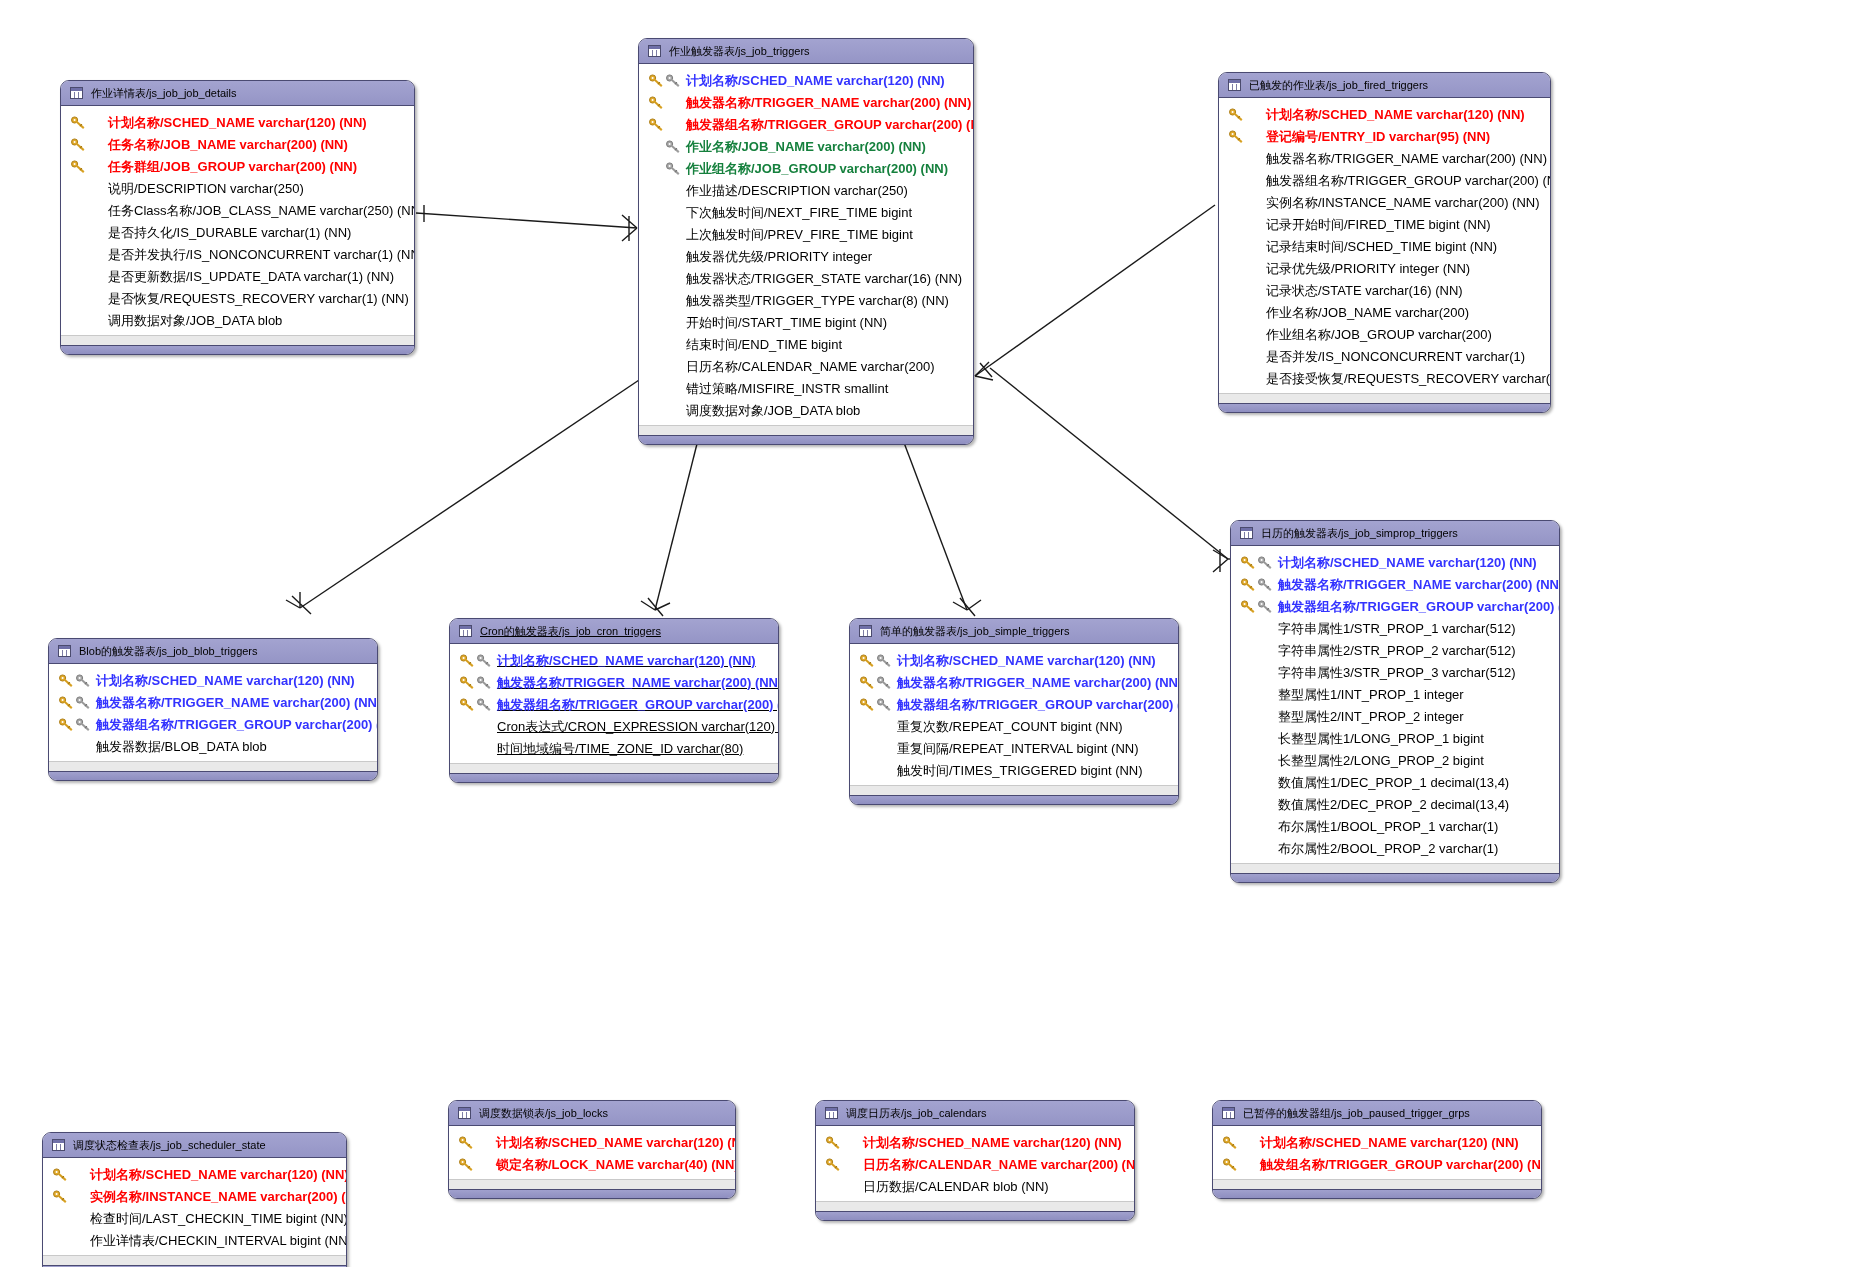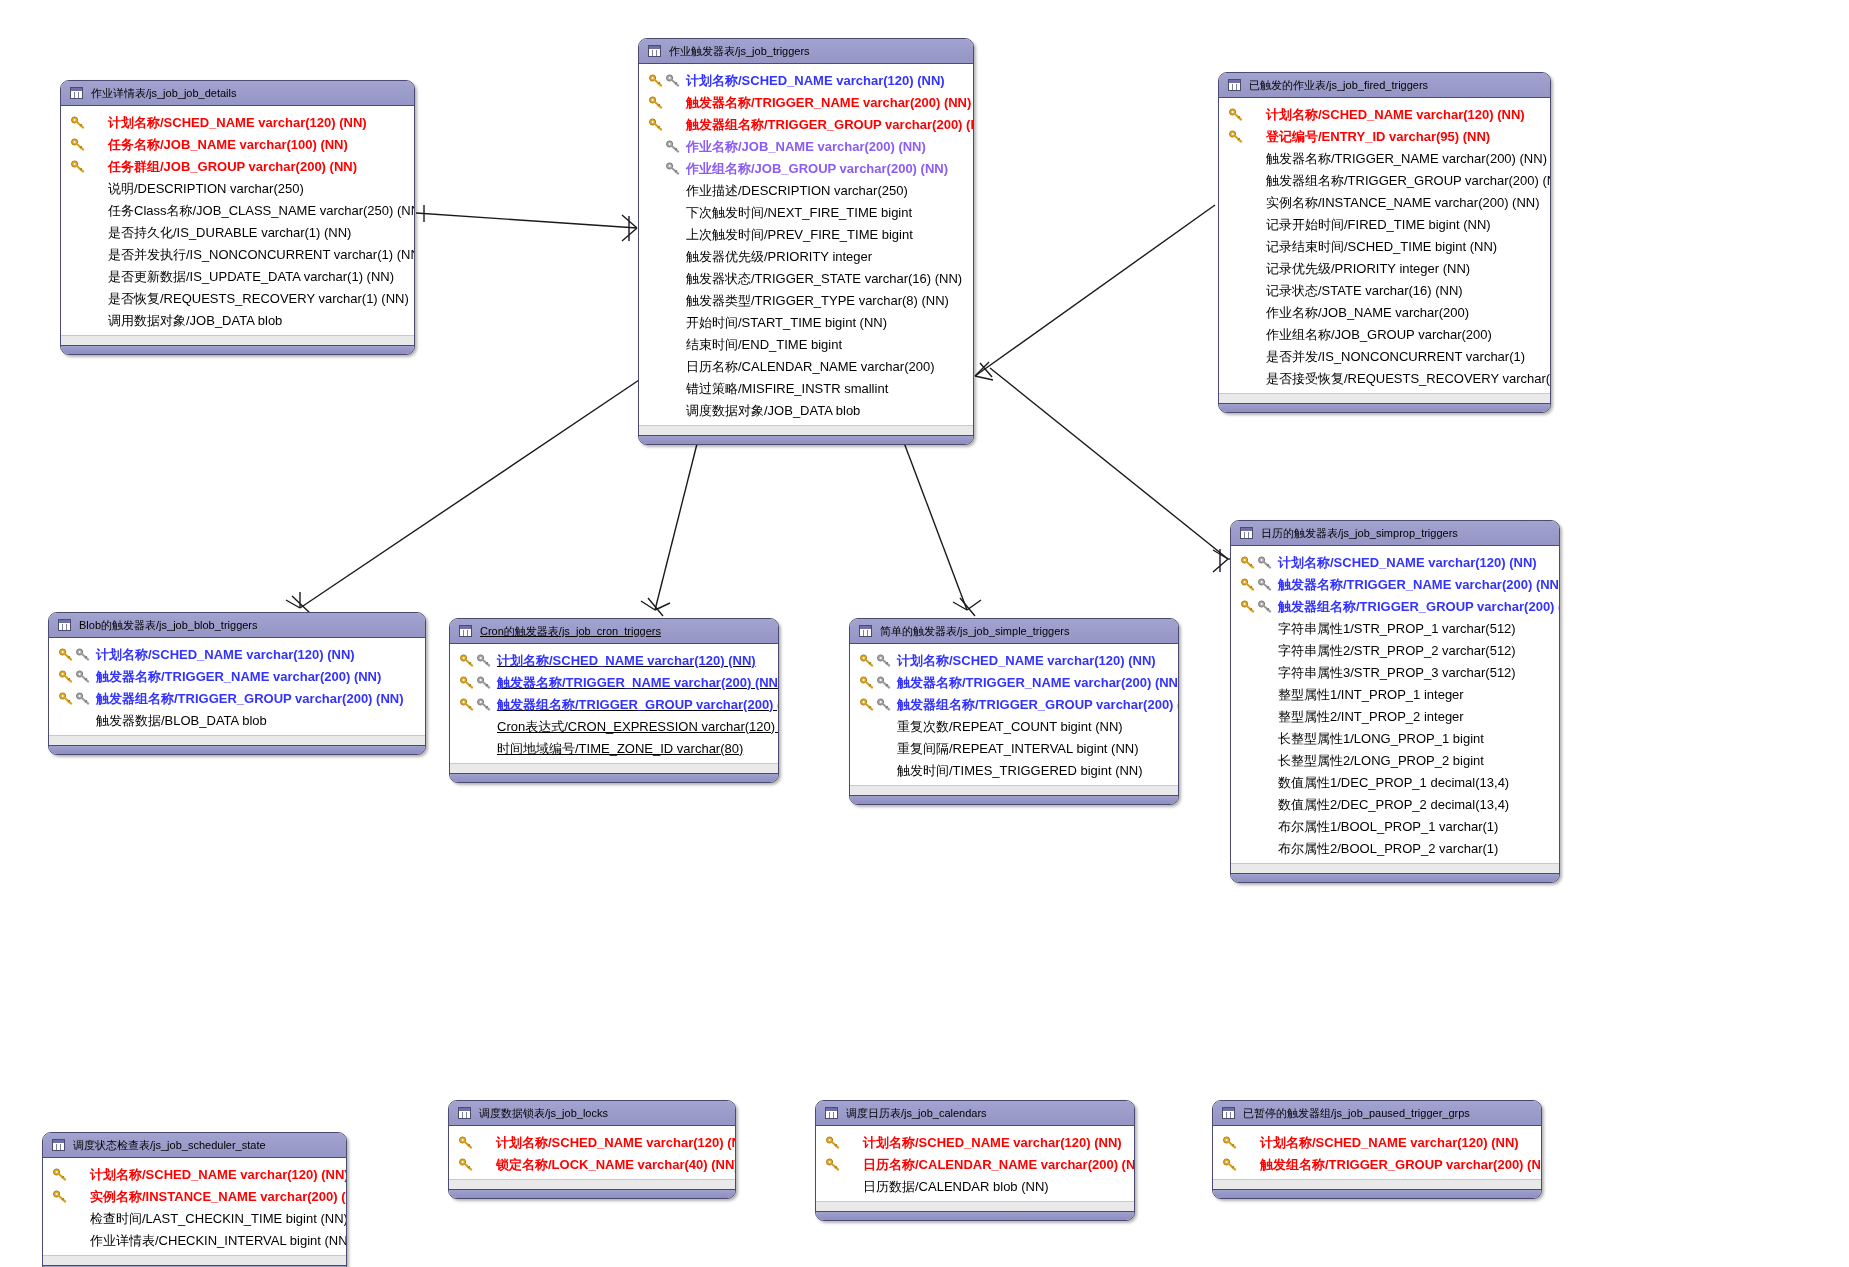--- a/index.html
+++ b/index.html
@@ -88,21 +88,21 @@
     justify-content:center;
   }
   .keyslot.spacer{width:17px;}
   .fname{
     font-size:13px;
     line-height:1;
     margin-left:5px;
   }
   .f-red{color:#ff0000;font-weight:bold;}
   .f-blue{color:#3333ff;font-weight:bold;}
-  .f-green{color:#8b5cf6;font-weight:bold;}
+  .f-green{color:#15803d;font-weight:bold;}
   .f-plain{color:#000000;}
   .entity-footer{
     height:9px;
     background:#e9e9e9;
     border-top:1px solid #c9c9c9;
   }
   .entity-foot2{
     height:8px;
     background:#9595c6;
     background:linear-gradient(180deg,#a0a0cd 0%,#8e8ec0 100%);
@@ -169,21 +169,21 @@
           <span class="keyslot">
             <svg class="key" viewBox="0 0 14 13" xmlns="http://www.w3.org/2000/svg">
               <circle cx="3.6" cy="4.0" r="3.1" fill="#e0a92b" stroke="#a97b12" stroke-width="0.9"></circle>
               <circle cx="3.6" cy="4.0" r="1.05" fill="#ffffff"></circle>
               <path d="M5.6 5.7 L12.2 11.6" stroke="#e0a92b" stroke-width="2.2" stroke-linecap="round"></path>
               <path d="M5.6 5.7 L12.2 11.6" stroke="#a97b12" stroke-width="0.7" stroke-linecap="round" opacity="0.55"></path>
               <path d="M9.2 9.9 L10.6 8.5" stroke="#a97b12" stroke-width="1.1" stroke-linecap="round"></path>
             </svg>
           </span>
           <span class="keyslot spacer"></span>
-          <span class="fname f-red">任务名称/JOB_NAME varchar(100) (NN)</span>
+          <span class="fname f-red">任务名称/JOB_NAME varchar(200) (NN)</span>
         </div>
         <div class="field">
           <span class="keyslot">
             <svg class="key" viewBox="0 0 14 13" xmlns="http://www.w3.org/2000/svg">
               <circle cx="3.6" cy="4.0" r="3.1" fill="#e0a92b" stroke="#a97b12" stroke-width="0.9"></circle>
               <circle cx="3.6" cy="4.0" r="1.05" fill="#ffffff"></circle>
               <path d="M5.6 5.7 L12.2 11.6" stroke="#e0a92b" stroke-width="2.2" stroke-linecap="round"></path>
               <path d="M5.6 5.7 L12.2 11.6" stroke="#a97b12" stroke-width="0.7" stroke-linecap="round" opacity="0.55"></path>
               <path d="M9.2 9.9 L10.6 8.5" stroke="#a97b12" stroke-width="1.1" stroke-linecap="round"></path>
             </svg>
@@ -452,21 +452,21 @@
         </div>
         <div class="field">
           <span class="keyslot spacer"></span>
           <span class="keyslot spacer"></span>
           <span class="fname f-plain">是否接受恢复/REQUESTS_RECOVERY varchar(1)</span>
         </div>
       </div>
       <div class="entity-footer"></div>
       <div class="entity-foot2"></div>
     </div>
-    <div class="entity" style="left: 48px; top: 612px; width: 378px;">
+    <div class="entity" style="left: 48px; top: 638px; width: 330px;">
       <div class="entity-header">
         <span class="tbl-icon"></span>
         <span class="entity-title">Blob的触发器表/js_job_blob_triggers</span>
       </div>
       <div class="fields">
         <div class="field">
           <span class="keyslot">
             <svg class="key" viewBox="0 0 14 13" xmlns="http://www.w3.org/2000/svg">
               <circle cx="3.6" cy="4.0" r="3.1" fill="#e0a92b" stroke="#a97b12" stroke-width="0.9"></circle>
               <circle cx="3.6" cy="4.0" r="1.05" fill="#ffffff"></circle>

